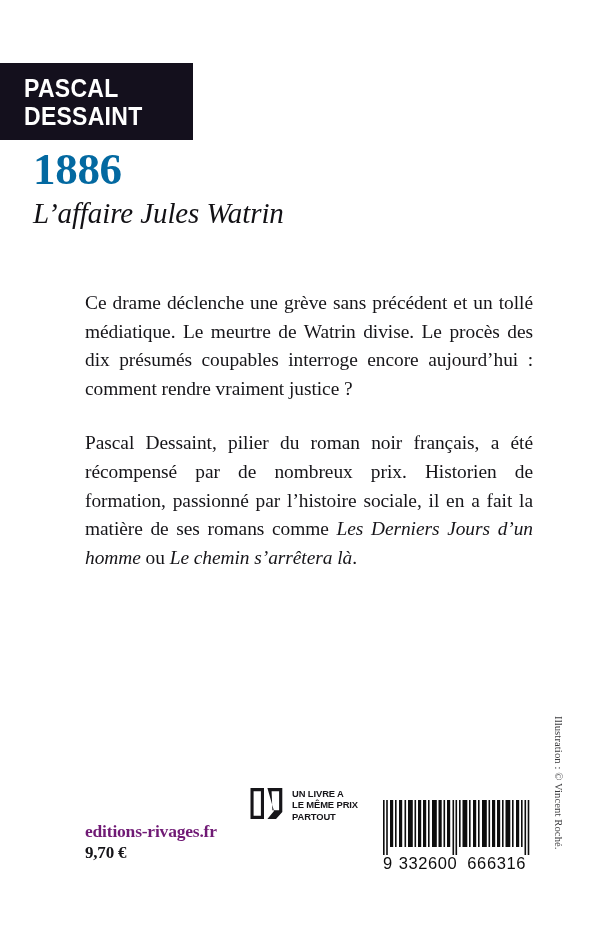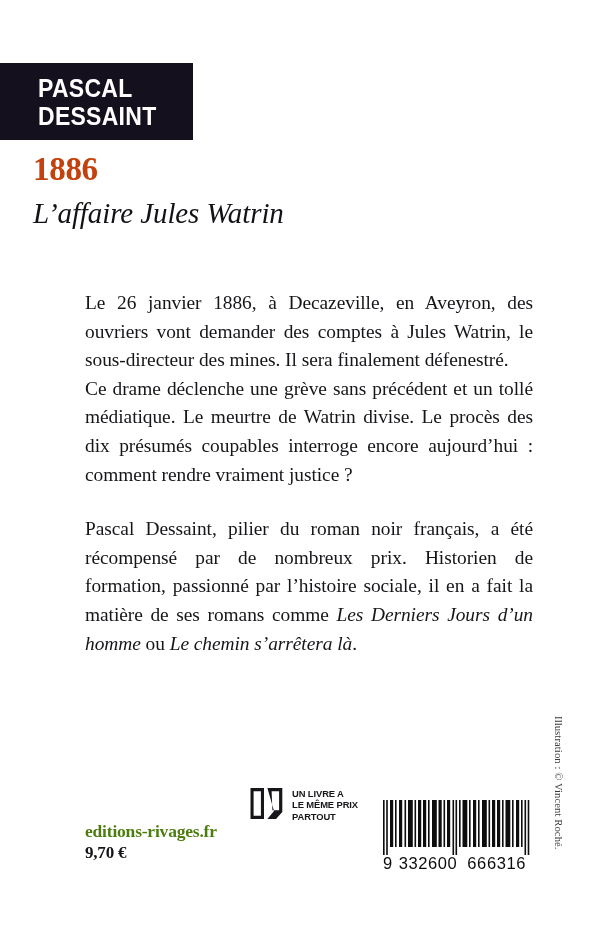--- a/index.html
+++ b/index.html
@@ -21,21 +21,21 @@
     position: absolute;
     left: 0;
     top: 63px;
     width: 193px;
     height: 77px;
     background: #14101d;
     display: flex;
     flex-direction: column;
     justify-content: center;
     box-sizing: border-box;
-    padding-left: 38px;
+    padding-left: 24px;
   }
   .author-line {
     font-family: "Liberation Sans", sans-serif;
     font-weight: bold;
     font-size: 25px;
     line-height: 28px;
     letter-spacing: 0.3px;
     color: #ffffff;
     transform: scaleX(0.92);
     transform-origin: left center;
@@ -45,25 +45,25 @@
   
   .title-block {
     position: absolute;
     left: 33px;
     top: 147px;
     width: 520px;
   }
   .book-title {
     font-family: "Liberation Serif", serif;
     font-weight: bold;
-    font-size: 33px;
+    font-size: 45px;
     line-height: 45px;
     letter-spacing: -0.3px;
     margin: 0;
-    color: #c2410c;
+    color: #0369a1;
   }
   .book-subtitle {
     font-family: "Liberation Serif", serif;
     font-style: italic;
     font-size: 29px;
     line-height: 34px;
     margin: 4px 0 0 0;
     letter-spacing: -0.1px;
     color: #121115;
   }
@@ -105,21 +105,21 @@
     left: 85px;
     top: 15px;
     width: 190px;
   }
   .imprint-url {
     font-family: "Liberation Serif", serif;
     font-weight: bold;
     font-size: 17.5px;
     line-height: 21px;
     letter-spacing: -0.2px;
-    color: #4d7c0f;
+    color: #701a75;
   }
   .imprint-price {
     font-family: "Liberation Serif", serif;
     font-weight: bold;
     font-size: 17px;
     line-height: 21px;
     letter-spacing: -0.2px;
     color: #151418;
   }
 
@@ -197,21 +197,20 @@
   <div class="author-line">PASCAL</div>
   <div class="author-line">DESSAINT</div>
 </div>
 
 <div class="title-block">
   <h1 class="book-title">1886</h1>
   <div class="book-subtitle">L’affaire Jules Watrin</div>
 </div>
 
 <div class="blurb">
-  <p>Le 26 janvier 1886, à Decazeville, en Aveyron, des ouvriers vont demander des comptes à Jules Watrin, le sous-directeur des mines. Il sera finalement défenestré.</p>
   <p>Ce drame déclenche une grève sans précédent et un tollé médiatique. Le meurtre de Watrin divise. Le procès des dix présumés coupables interroge encore aujourd’hui : comment rendre vraiment justice ?</p>
   <p class="gap"><span>Pascal Dessaint, pilier du roman noir français, a été récompensé par de nombreux prix. Historien de formation, passionné par l’histoire sociale, il en a fait la matière de ses romans comme </span><i>Les Derniers Jours d’un homme</i><span> ou </span><i>Le chemin s’arrêtera là</i><span>.</span></p>
 </div>
 
 <div class="footer">
   <div class="imprint">
     <div class="imprint-url">editions-rivages.fr</div>
     <div class="imprint-price">9,70 €</div>
   </div>
 </div>

